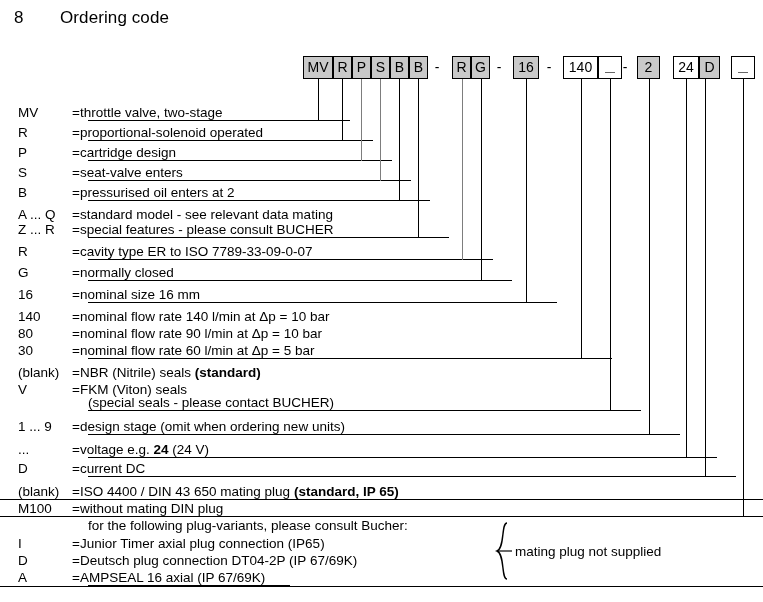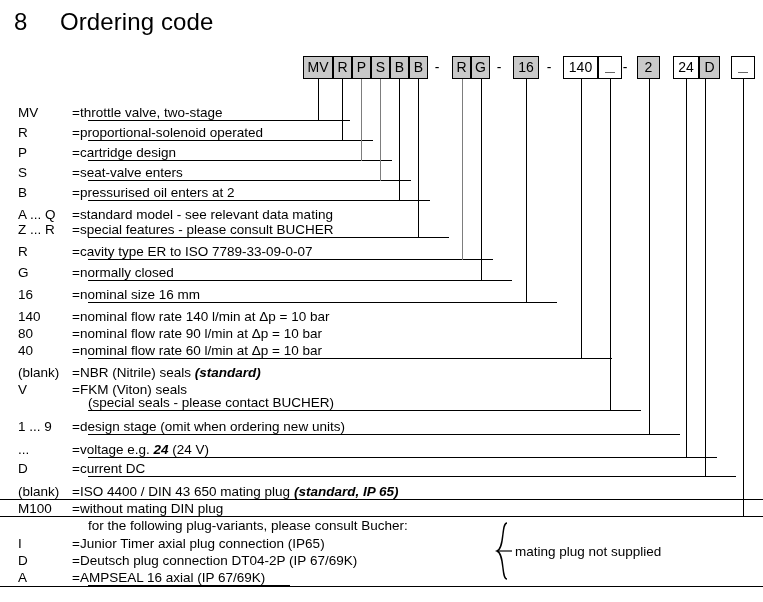--- a/index.html
+++ b/index.html
@@ -17,21 +17,21 @@
   #page {
     position: relative;
     width: 763px;
     height: 602px;
   }
 
   
   .heading {
     position: absolute;
     left: 14px; top: 8px;
-    font-size: 24px;
+    font-size: 17px;
     letter-spacing: .1px;
   }
   .heading .num {
     display: inline-block;
     width: 46px;
   }
 
   
   #code-row {
     position: absolute;
@@ -102,21 +102,21 @@
     width: 10px;
   }
   .lrow .desc {
     position: absolute;
     left: 80px;
   }
   .lrow .cont {
     position: absolute;
     left: 88px;
   }
-  b { font-weight: bold; font-style: italic; }
+  b { font-weight: bold; }
 
   
   #brace-group {
     position: absolute;
     left: 495px; top: 522px;
   }
   .brace-label {
     position: absolute;
     left: 20px; top: 21px;
     font-size: 13.5px;
@@ -247,23 +247,23 @@
         <span class="key">140</span>
         <span class="eq">=</span>
         <span class="desc">nominal flow rate 140 l/min at Δp = 10 bar</span>
       </div>
       <div class="lrow" style="top: 325px;">
         <span class="key">80</span>
         <span class="eq">=</span>
         <span class="desc">nominal flow rate 90 l/min at Δp = 10 bar</span>
       </div>
       <div class="lrow" style="top: 342px;">
-        <span class="key">40</span>
-        <span class="eq">=</span>
-        <span class="desc">nominal flow rate 60 l/min at Δp = 10 bar</span>
+        <span class="key">30</span>
+        <span class="eq">=</span>
+        <span class="desc">nominal flow rate 60 l/min at Δp = 5 bar</span>
       </div>
       <div class="lrow" style="top: 364px;">
         <span class="key">(blank)</span>
         <span class="eq">=</span>
         <span class="desc">NBR (Nitrile) seals <b>(standard)</b></span>
       </div>
       <div class="lrow" style="top: 381px;">
         <span class="key">V</span>
         <span class="eq">=</span>
         <span class="desc">FKM (Viton) seals</span>

